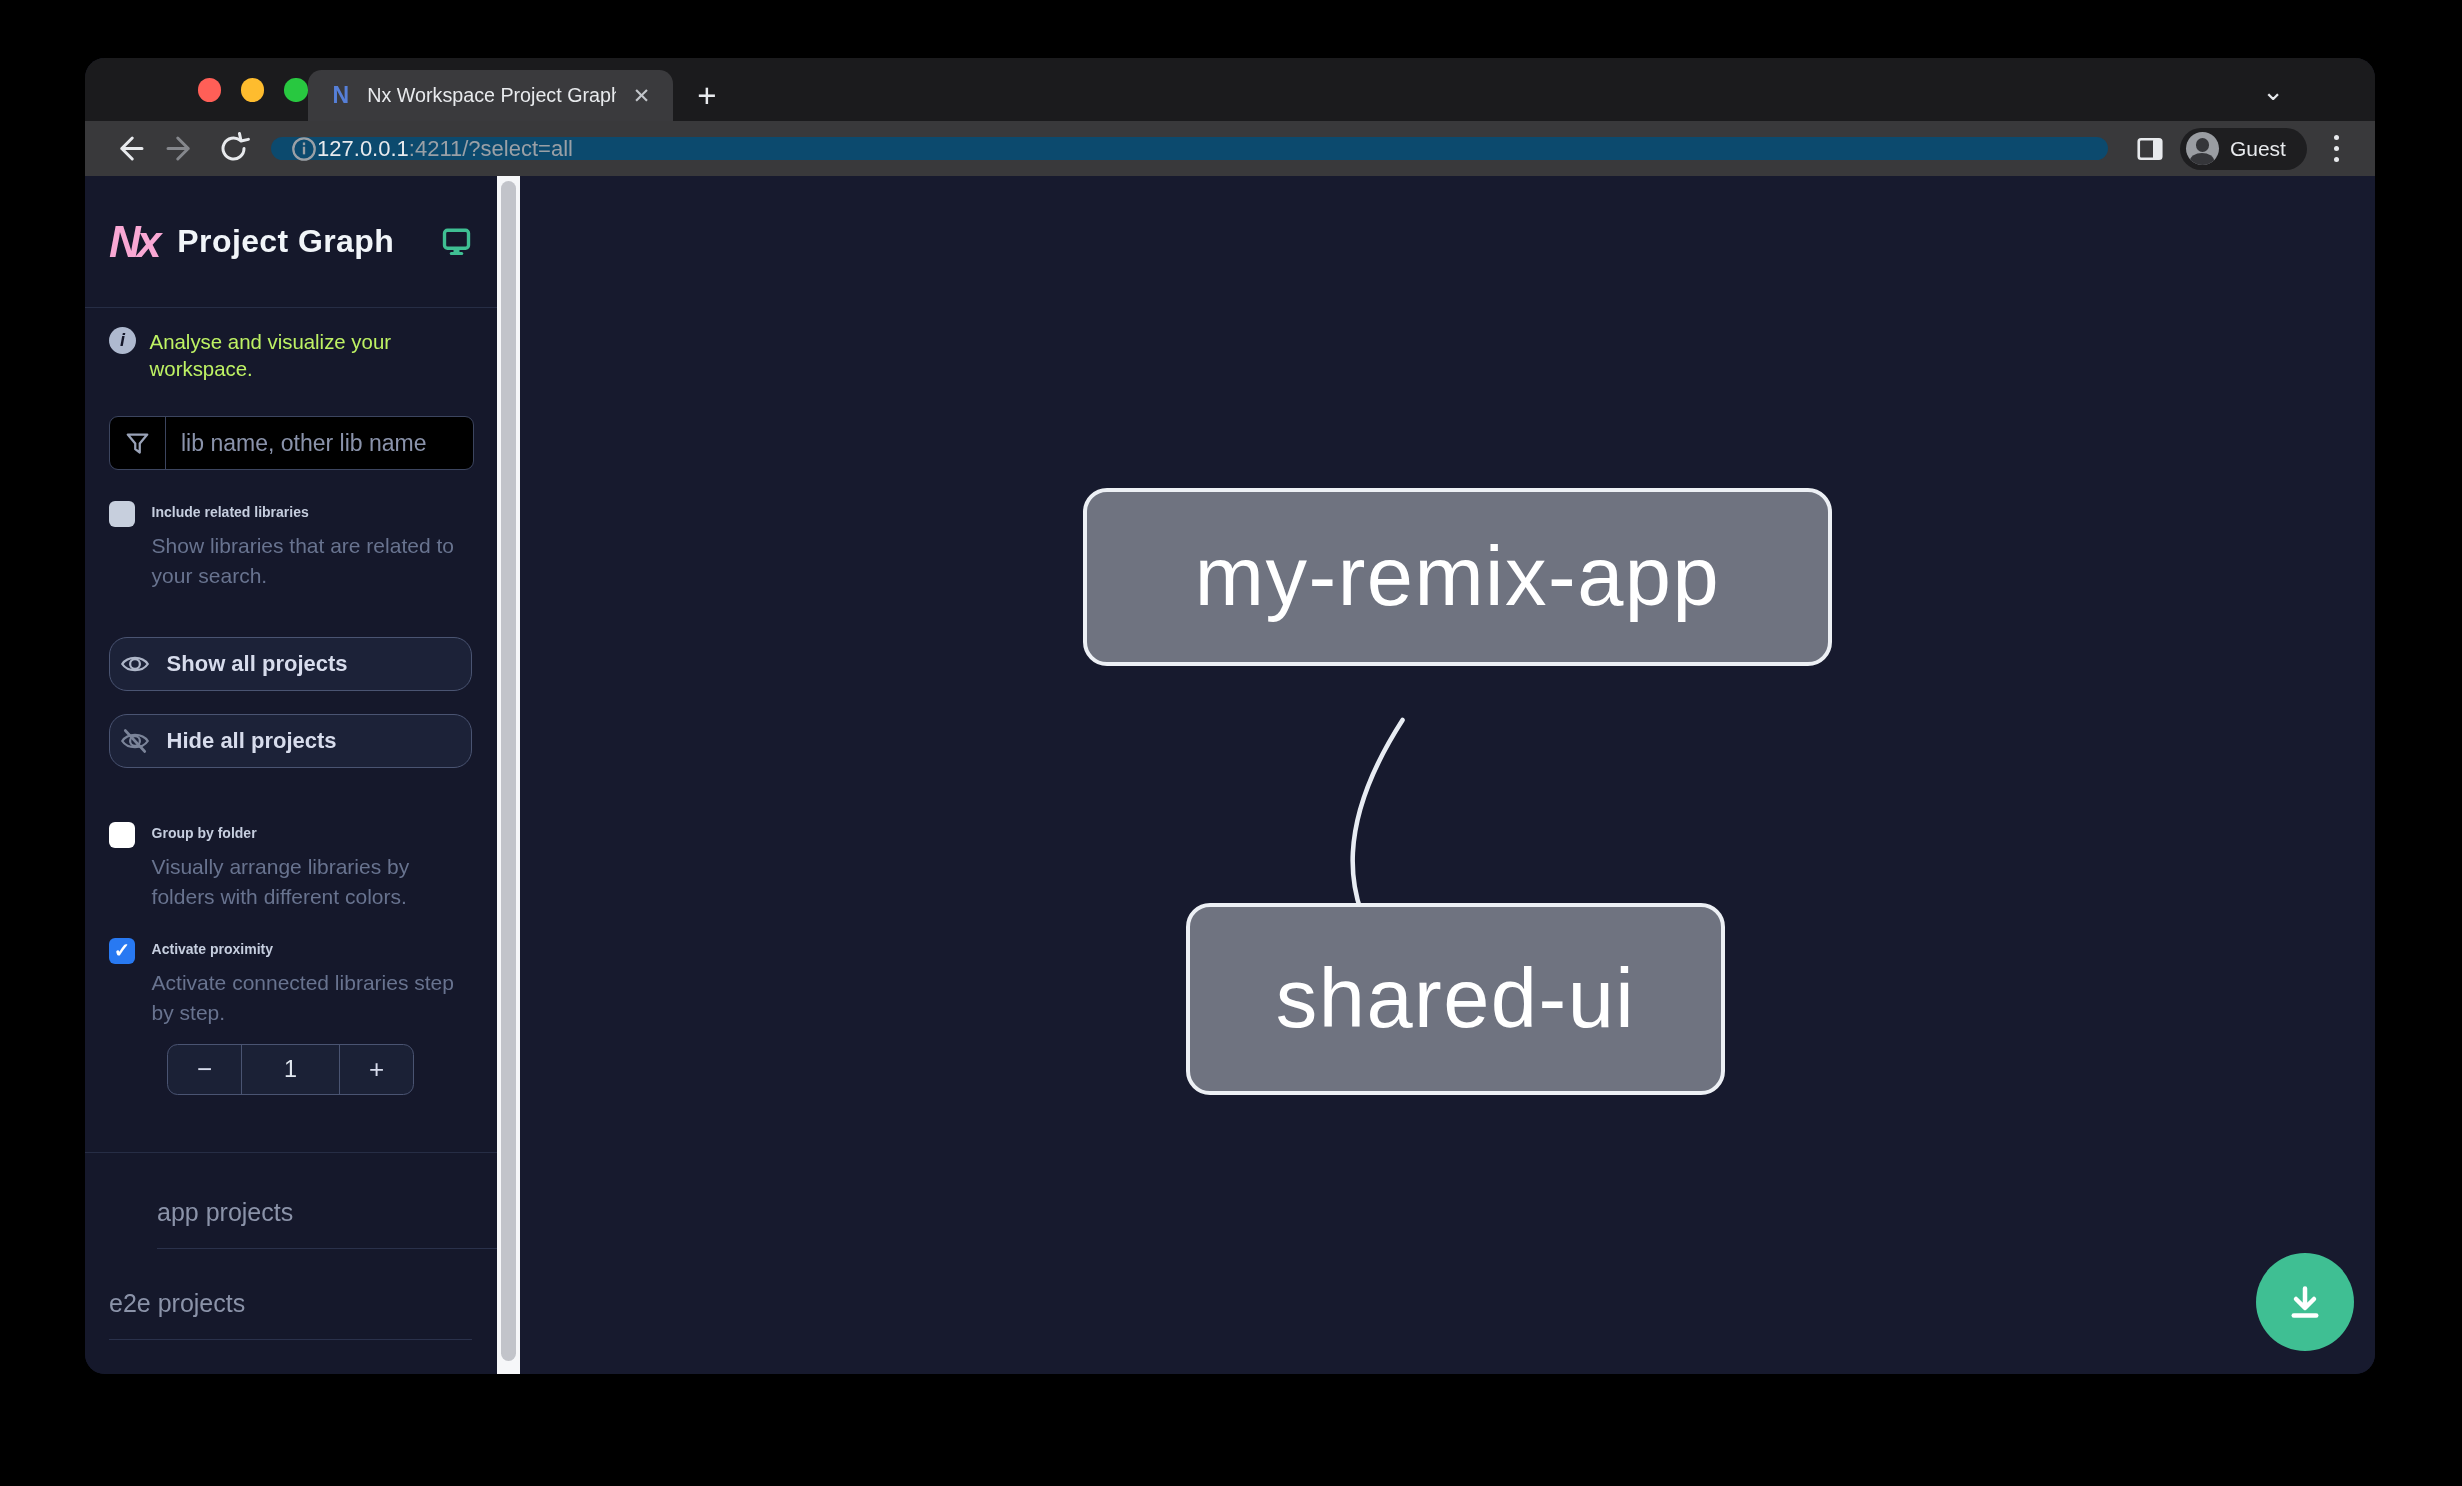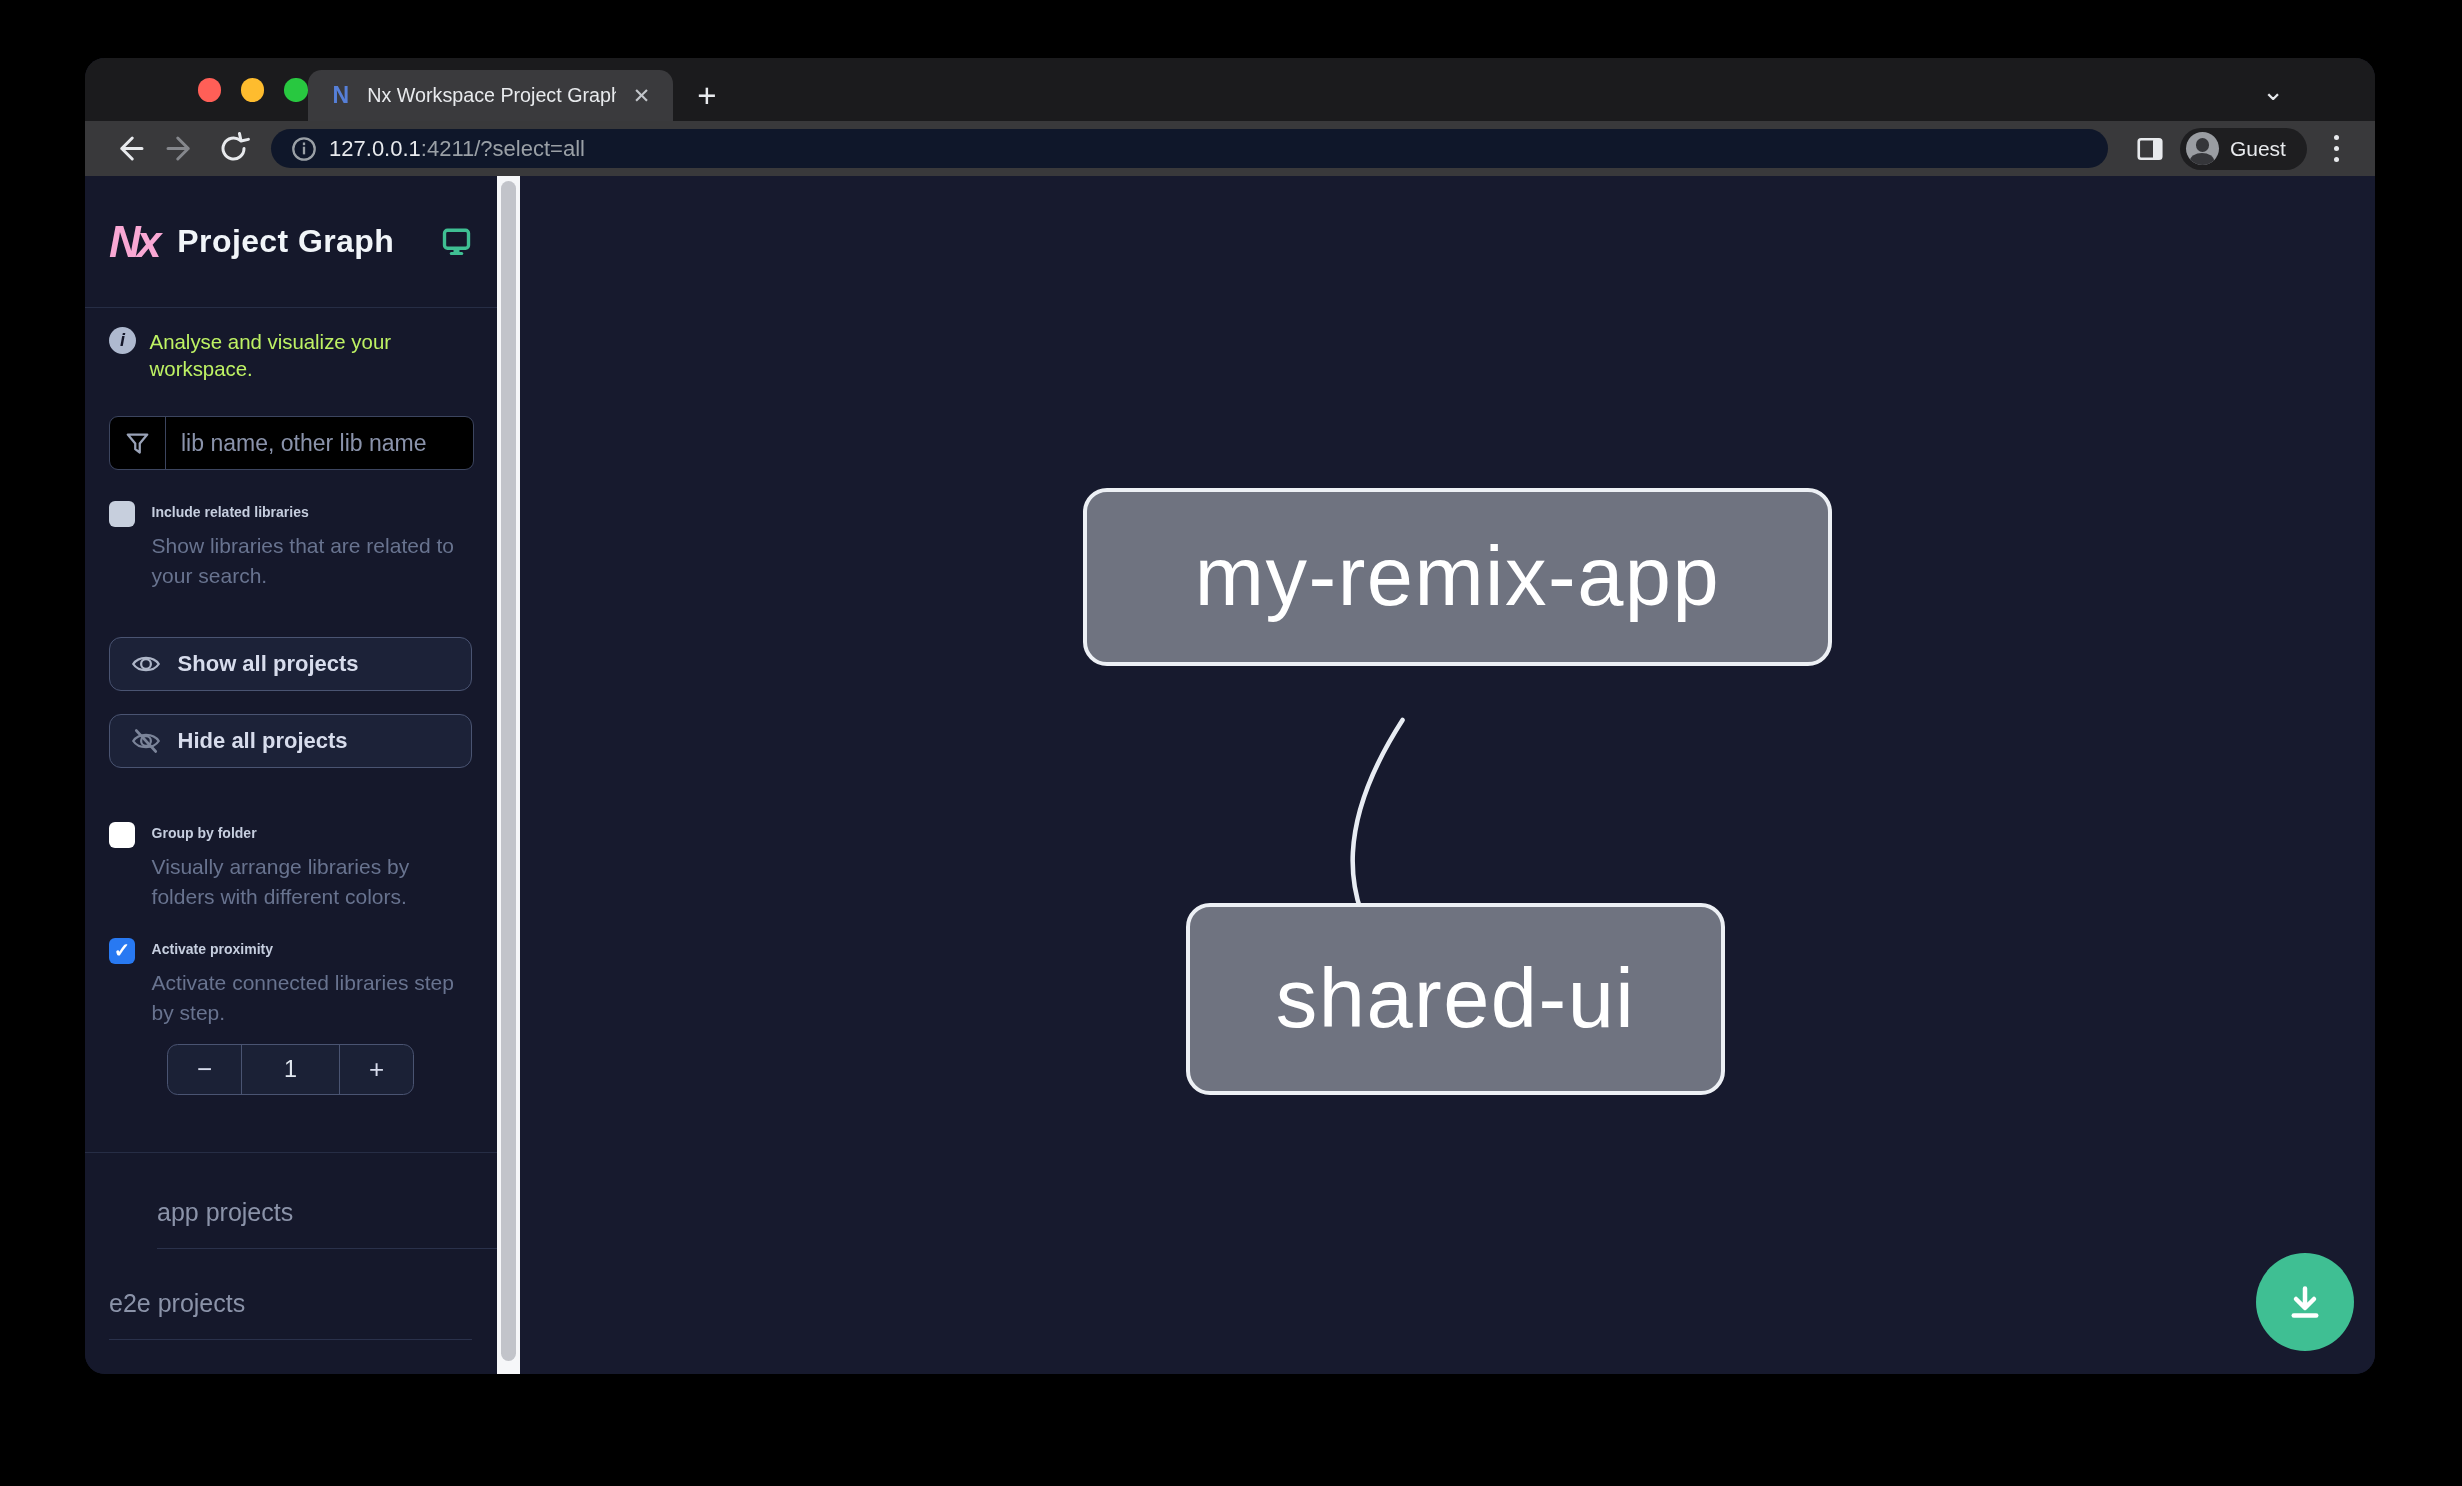--- a/index.html
+++ b/index.html
@@ -22,22 +22,22 @@
   .tab-title { color:#e8eaed; font-size:19.7px; white-space:nowrap; overflow:hidden; flex:1; }
   .tab-close { color:#c3c6cb; font-size:21px; cursor:default; padding:0 3px; }
   .newtab { position:absolute; left:601px; top:16.6px; width:42px; height:42px; color:#e8eaed; font-size:33px;
             display:flex; align-items:center; justify-content:center; border-radius:50%; }
   .tab-chevron { position:absolute; right:91px; top:18px; color:#e8eaed; font-size:26px; }
 
   
   .toolbar { position:absolute; left:0; top:63px; width:100%; height:55px; background:#39393b;
              display:flex; align-items:center; padding:0 21px; gap:7.6px; }
   .nav-ico { width:45px; height:45px; display:flex; align-items:center; justify-content:center; border-radius:50%; }
-  .urlbar { flex:1; height:39px; margin:0 12px 0 7.6px; background:#0f172a; border-radius:19.7px;
-            display:flex; align-items:center; padding:0 19.7px; gap:12px; }
+  .urlbar { flex:1; height:23px; margin:0 12px 0 7.6px; background:#0c4a6e; border-radius:19.7px;
+            display:flex; align-items:center; padding:0 19.7px; }
   .url-text { font-size:22px; color:#9aa0a6; white-space:nowrap; }
   .url-text b { color:#e8eaed; font-weight:400; }
   .guest { height:42px; background:#1e1e20; border-radius:21px; display:flex; align-items:center;
            gap:11px; padding:0 21px 0 6px; }
   .guest-label { color:#e8eaed; font-size:21px; }
   .avatar { width:33px; height:33px; border-radius:50%; background:#9a9da2; position:relative; overflow:hidden; }
   .avatar::before { content:""; position:absolute; left:9.8px; top:6px; width:13.6px; height:13.6px; border-radius:50%; background:#35363a; }
   .avatar::after  { content:""; position:absolute; left:4.5px; top:21px; width:24px; height:15px; border-radius:50% 50% 0 0; background:#35363a; }
   .kebab { width:35px; display:flex; flex-direction:column; align-items:center; gap:6px; margin-left:4.5px; }
   .kebab i { width:5.3px; height:5.3px; border-radius:50%; background:#e8eaed; }
@@ -68,22 +68,22 @@
   .checkrow { position:absolute; left:24px; width:363px; display:flex; gap:16.6px; align-items:flex-start; }
   .cbox { width:26px; height:26px; border-radius:6px; margin-top:1.5px; flex:0 0 auto; }
   .cbox.slate { background:#c7cfdd; }
   .cbox.white { background:#ffffff; }
   .cbox.checked { background:var(--checkbox_blue,#2879f2); color:#fff; display:flex; align-items:center; justify-content:center;
                   font-size:19.7px; font-weight:700; }
   .check-label { color:#c6cedf; font-size:14px; font-weight:700; line-height:26px; }
   .check-desc { color:#68738f; font-size:21px; line-height:30px; margin-top:6px; max-width:318px; }
 
   .sb-btn { position:absolute; left:24px; width:363px; height:54px; background:#1c2238;
-            border:1.5px solid #4a5472; border-radius:12px; display:flex; align-items:center; gap:16.6px;
-            padding:0 21px; color:#d7dcec; font-size:22px; font-weight:700; cursor:pointer; }
+            border:1.5px solid #4a5472; border-radius:18px; display:flex; align-items:center; gap:16.6px;
+            padding:0 10px; color:#d7dcec; font-size:22px; font-weight:700; cursor:pointer; }
 
   .stepper { position:absolute; left:82px; top:868px; width:247px; height:51px; border:1.5px solid #4a5472;
              border-radius:10.6px; display:flex; background:#1b2136; overflow:hidden; }
   .step-btn { width:73px; display:flex; align-items:center; justify-content:center; color:#d7dcec; font-size:26px; cursor:pointer; }
   .step-val { flex:1; display:flex; align-items:center; justify-content:center; color:#e2e8f0; font-size:23.4px;
               border-left:1.5px solid #4a5472; border-right:1.5px solid #4a5472; }
 
   .sb-divider { position:absolute; left:0; width:100%; border-top:0.8px solid #262d45; }
   .sb-section { position:absolute; left:24px; width:363px; color:#8b93a9; font-size:25px;
                 padding-bottom:21px; border-bottom:0.8px solid #2a314b; }

